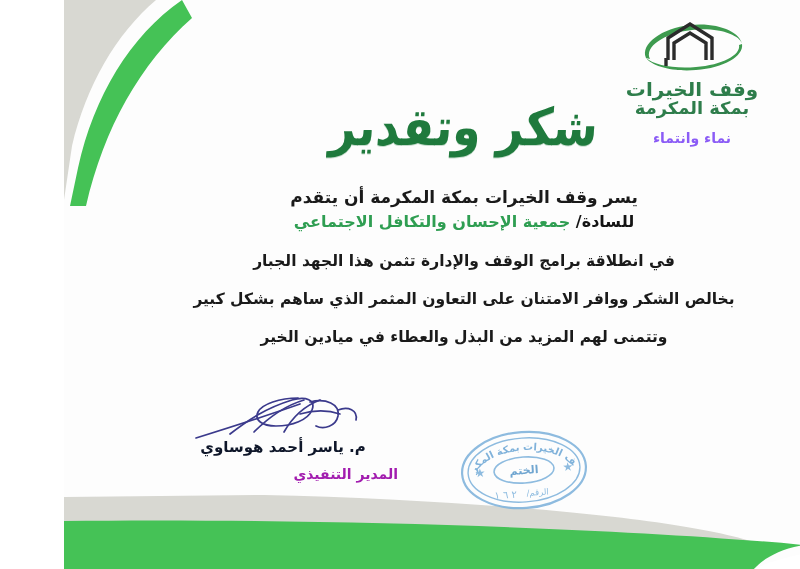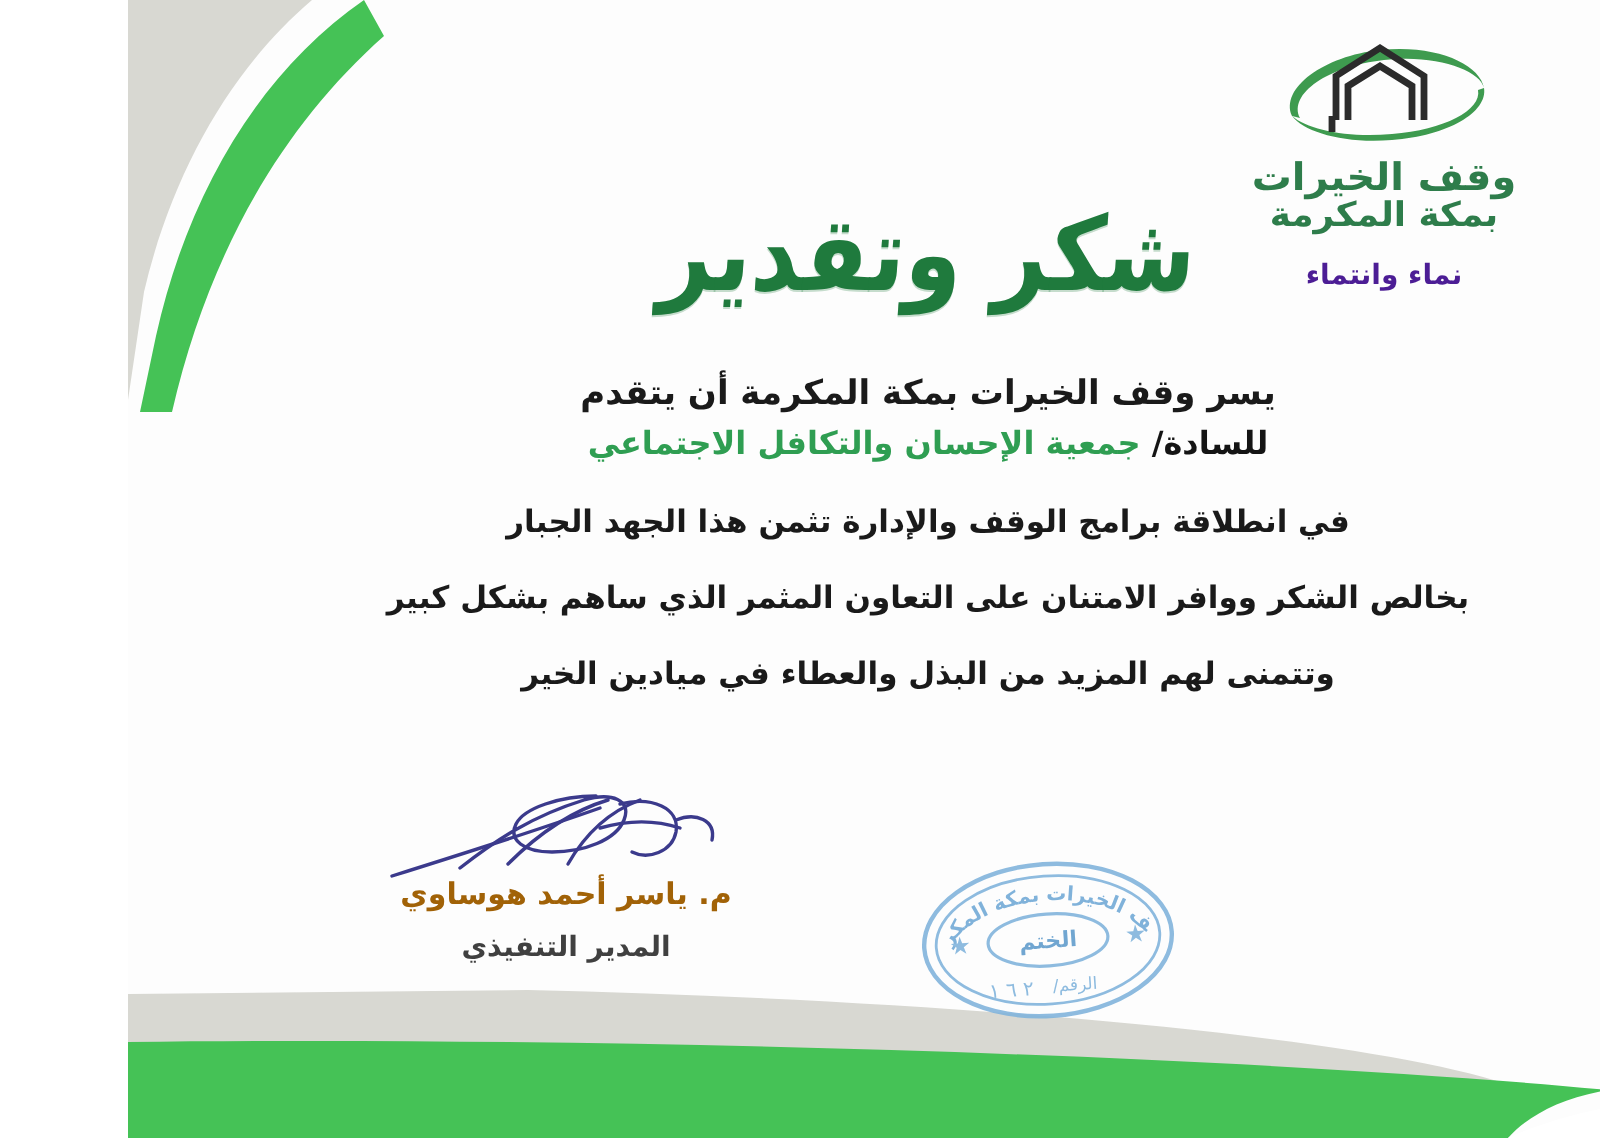--- a/index.html
+++ b/index.html
@@ -60,21 +60,21 @@
   }
   .logo-word-2 {
     font-size: 17px;
     display: block;
     color: #2e7d4b;
     transform: scaleX(1.05);
   }
   .logo-tagline {
     margin-top: 12px;
     font-size: 14px;
-    color: #4c1d95;
+    color: #8b5cf6;
     font-weight: bold;
   }
 
   
   .title-wrap {
     position: absolute;
     top: 100px;
     left: 0;
     width: 800px;
     text-align: center;
@@ -127,29 +127,30 @@
   .signature-ink {
     width: 190px;
     height: 52px;
     display: block;
     margin: 0 auto -6px auto;
   }
   .sign-name {
     font-family: "DejaVu Sans", sans-serif;
     font-weight: bold;
     font-size: 15px;
-    color: #a16207;
+    color: #0f172a;
     margin: 0;
   }
   .sign-role {
     font-family: "DejaVu Sans", sans-serif;
     font-weight: bold;
     font-size: 14px;
-    color: #404040;
+    color: #a21caf;
     margin: 10px 0 0 0;
+    text-align: right;
   }
 
   
   .stamp {
     position: absolute;
     left: 394px;
     top: 428px;
     width: 132px;
     height: 84px;
     opacity: 0.88;

